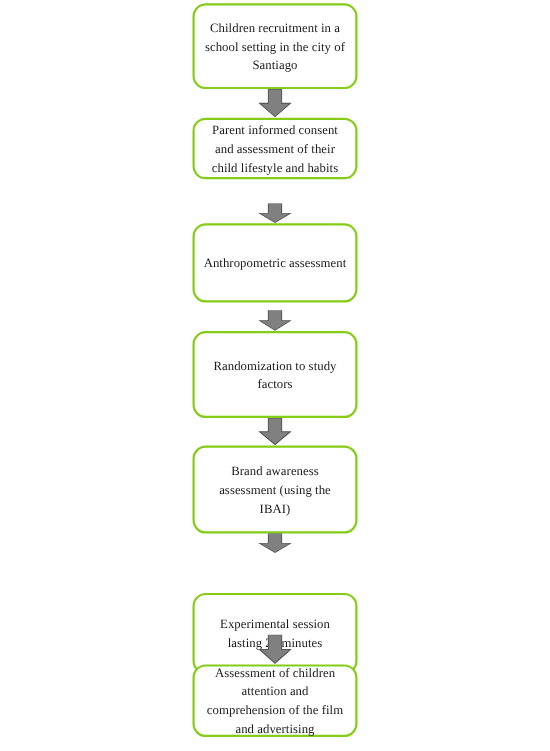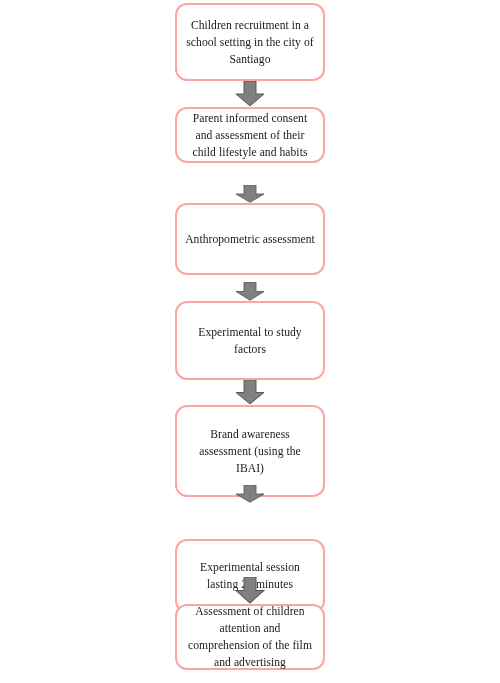--- a/index.html
+++ b/index.html
@@ -18,21 +18,21 @@
     position: relative;
     width: 500px;
     height: 683px;
   }
 
   .node {
     position: absolute;
     left: 175px;
     width: 150px;
     box-sizing: border-box;
-    border: 2px solid #fca5a5;
+    border: 2px solid #84cc16;
     border-radius: 12px;
     background: #ffffff;
     display: flex;
     align-items: center;
     justify-content: center;
   }
 
   .node-label {
     font-size: 11.6px;
     line-height: 17px;
@@ -40,21 +40,21 @@
     text-align: center;
     padding: 0 7px;
     letter-spacing: 0.05px;
   }
 
   
   .node.n0 { top: 3px;   height: 78px;  }
   .node.n1 { top: 107px; height: 56px;  }
   .node.n2 { top: 203px; height: 72px;  }
   .node.n3 { top: 301px; height: 79px;  }
-  .node.n4 { top: 405px; height: 92px; align-items: center;  }
+  .node.n4 { top: 405px; height: 80px; align-items: center;  }
   .node.n5 { top: 503px; height: 74px; margin-top: 36px;  }
   .node.n6 { top: 604px; height: 66px;  }
 
   
   .arrow {
     position: absolute;
     left: 235px;
     width: 30px;
   }
   .arrow svg { display: block; width: 30px; height: 100%; }
@@ -95,21 +95,21 @@
     <span class="node-label">Anthropometric assessment</span>
   </div>
 
   <div class="arrow a2">
     <svg viewBox="0 0 30 26" preserveAspectRatio="none" aria-hidden="true">
       <polygon points="9,0 21,0 21,13 29,13 15,25 1,13 9,13" fill="#808080" stroke="#595959" stroke-width="1"></polygon>
     </svg>
   </div>
 
   <div class="node n3">
-    <span class="node-label">Experimental to study factors</span>
+    <span class="node-label">Randomization to study factors</span>
   </div>
 
   <div class="arrow a3">
     <svg viewBox="0 0 30 26" preserveAspectRatio="none" aria-hidden="true">
       <polygon points="9,0 21,0 21,13 29,13 15,25 1,13 9,13" fill="#808080" stroke="#595959" stroke-width="1"></polygon>
     </svg>
   </div>
 
   <div class="node n4">
     <span class="node-label">Brand awareness assessment (using the IBAI)</span>

